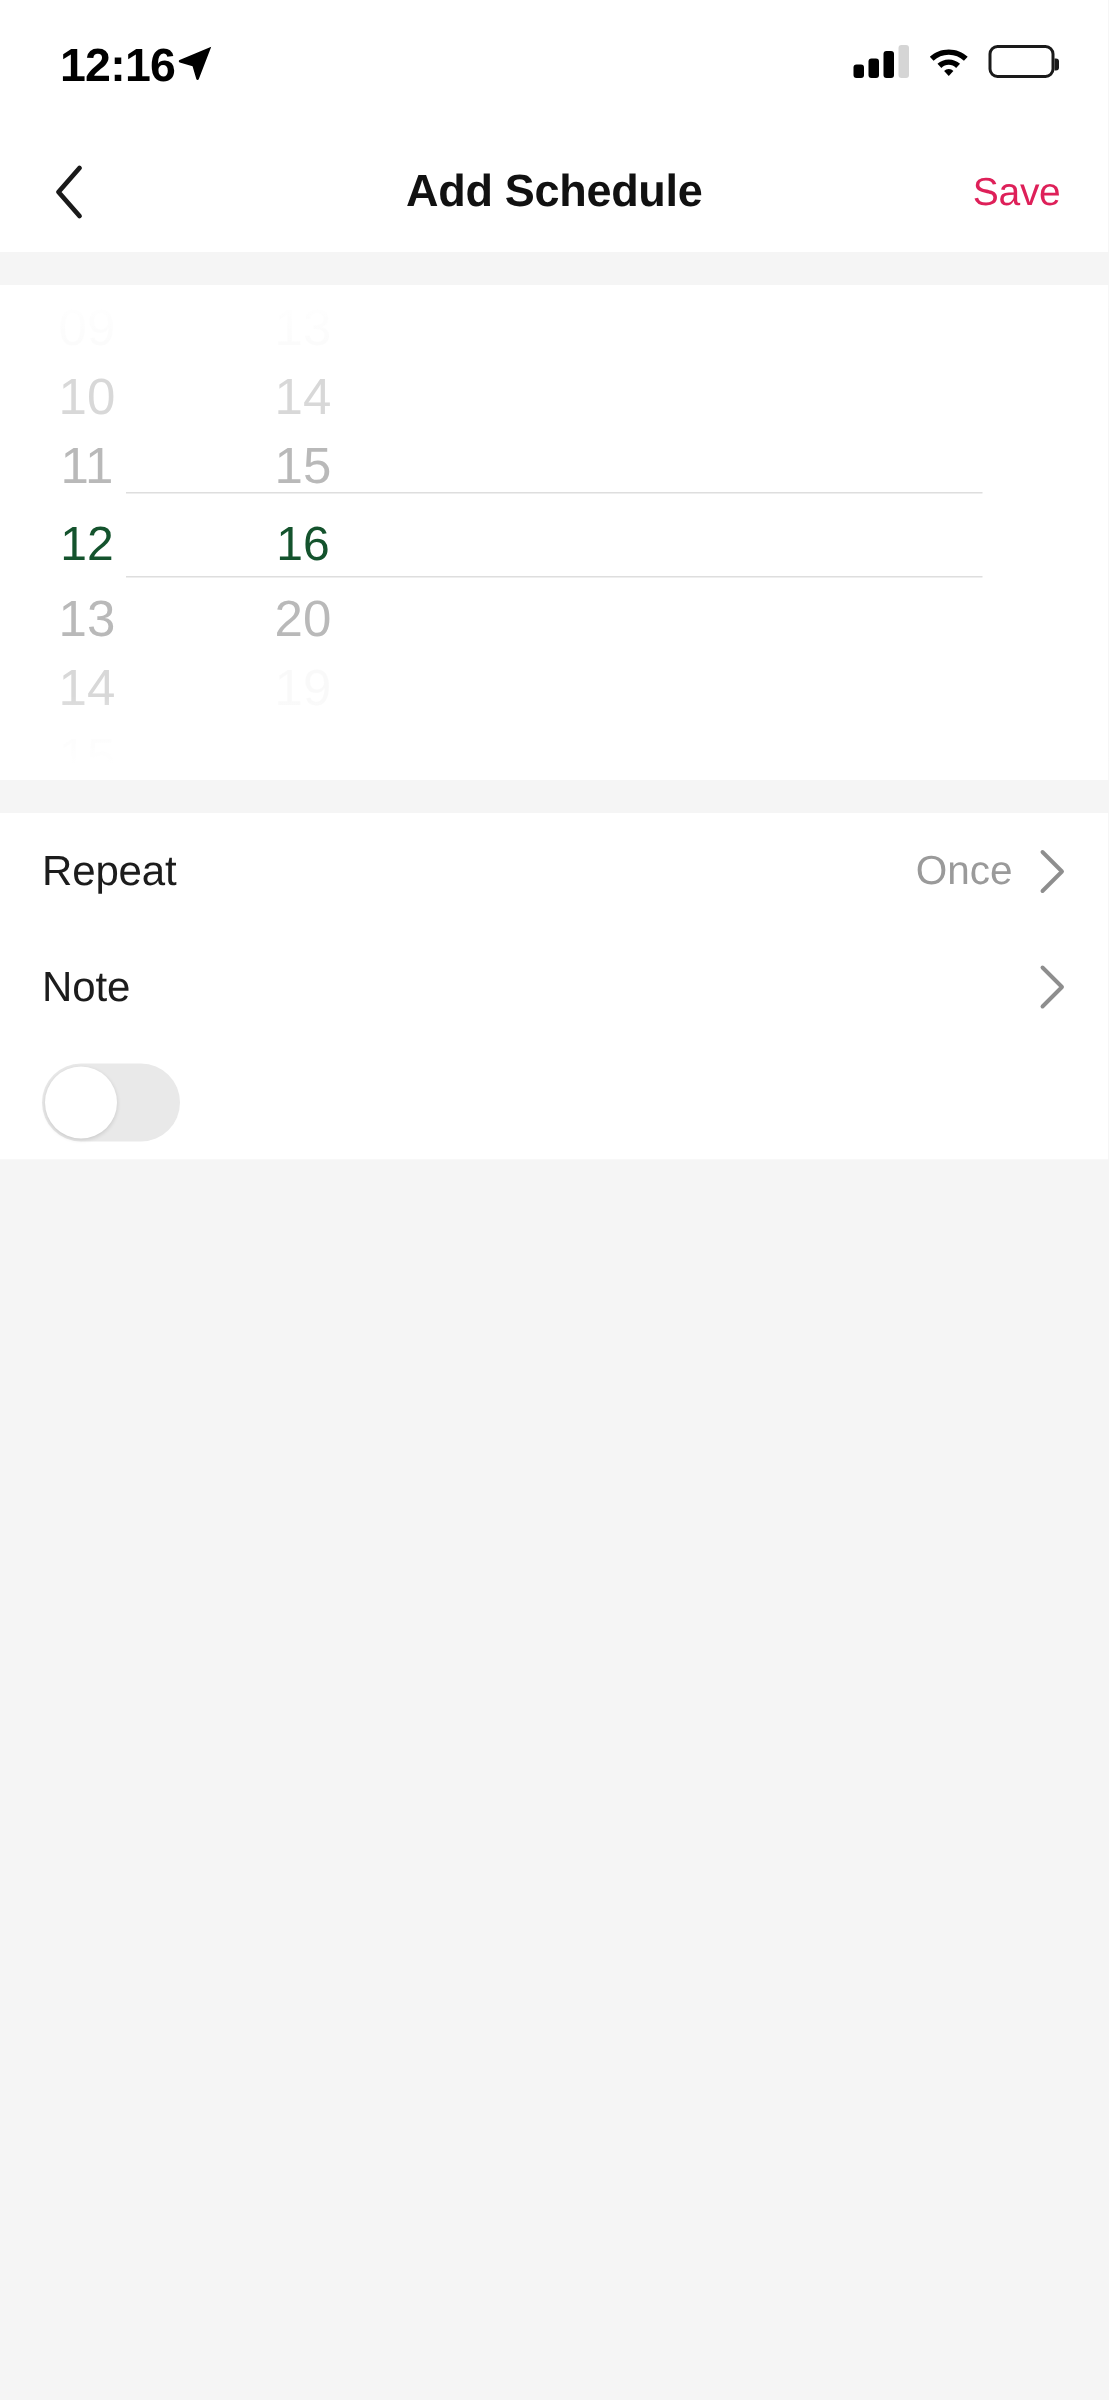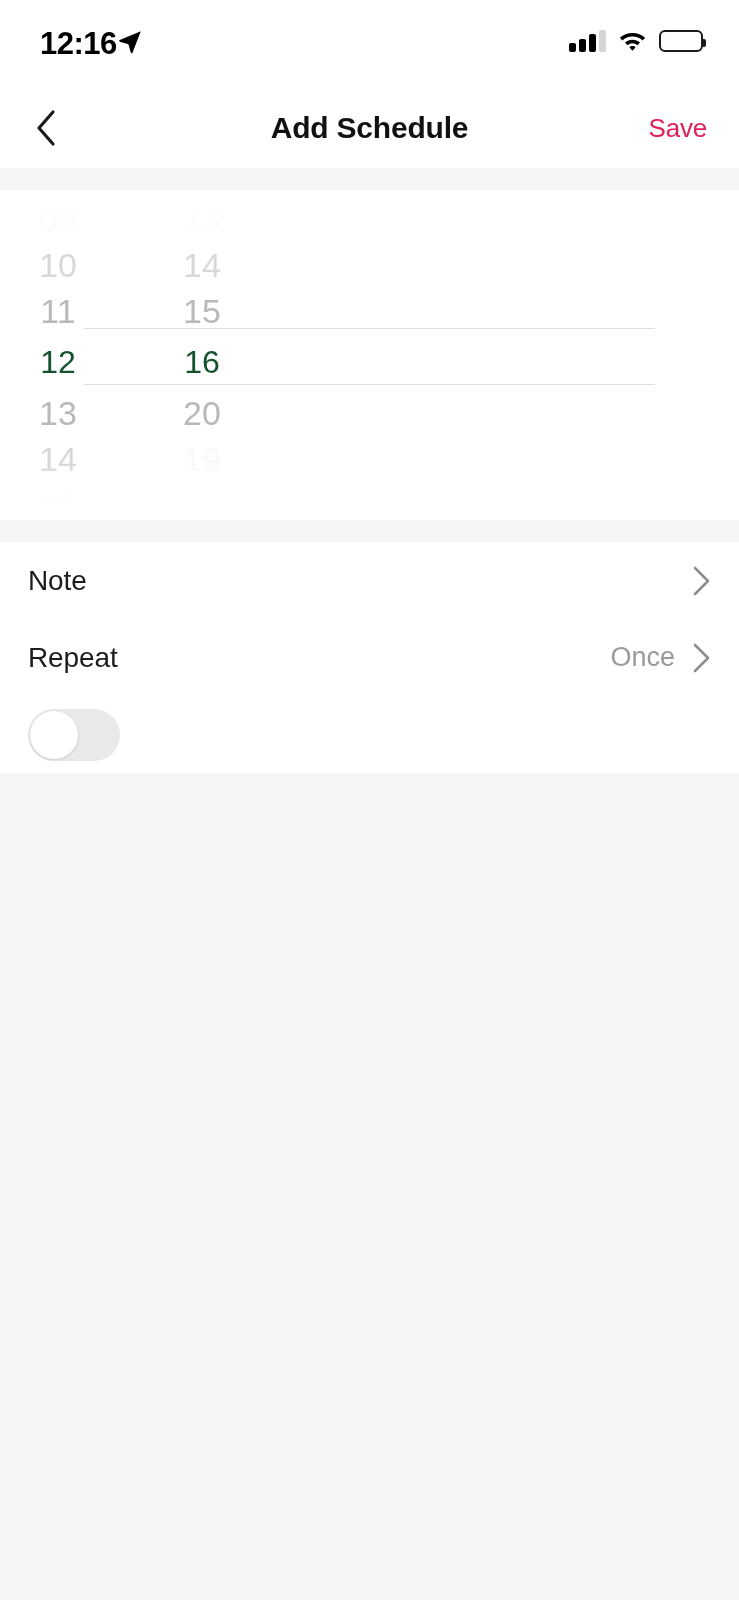--- a/index.html
+++ b/index.html
@@ -338,36 +338,36 @@
     <div class="picker-sel-line bottom"></div>
     <div class="picker-fade top"></div>
     <div class="picker-fade bottom"></div>
   </div>
 
   <div class="gap"></div>
 
   <div class="list-card">
 
     <div class="row">
+      <span class="row-label">Repeat</span>
+      <span class="row-value">Once</span>
+      <svg class="chevron" viewBox="0 0 20 32">
+        <path d="M4 3l13 13L4 29" fill="none" stroke="#8e8e8e" stroke-width="2.6" stroke-linecap="round" stroke-linejoin="round"></path>
+      </svg>
+    </div>
+
+    <div class="row">
       <span class="row-label">Note</span>
       <span class="row-value"></span>
       <svg class="chevron" viewBox="0 0 20 32">
         <path d="M4 3l13 13L4 29" fill="none" stroke="#8e8e8e" stroke-width="2.6" stroke-linecap="round" stroke-linejoin="round"></path>
       </svg>
     </div>
 
     <div class="row">
-      <span class="row-label">Repeat</span>
-      <span class="row-value">Once</span>
-      <svg class="chevron" viewBox="0 0 20 32">
-        <path d="M4 3l13 13L4 29" fill="none" stroke="#8e8e8e" stroke-width="2.6" stroke-linecap="round" stroke-linejoin="round"></path>
-      </svg>
-    </div>
-
-    <div class="row">
       <span class="toggle">
         <span class="knob"></span>
       </span>
     </div>
 
   </div>
 
   <div class="gap"></div>
 
 

